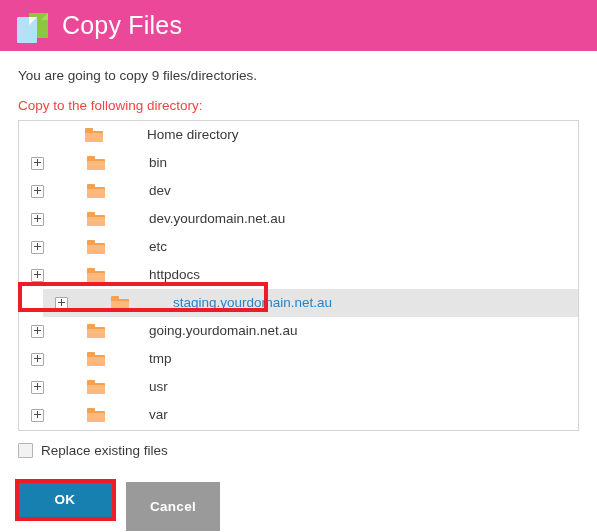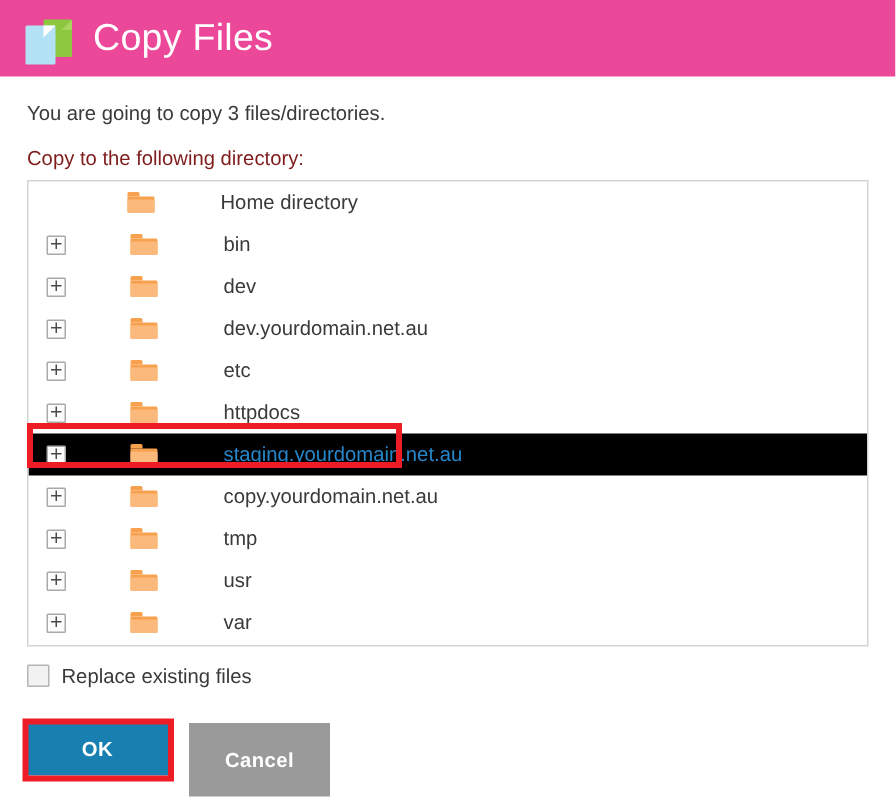--- a/index.html
+++ b/index.html
@@ -84,21 +84,21 @@
   .content {
     padding: 0 18px;
   }
   .line-1 {
     font-size: 13.5px;
     color: #3a3a3a;
     margin-top: 17px;
   }
   .line-2 {
     font-size: 13.5px;
-    color: #7f1d1d;
+    color: #ef4444;
     margin-top: 15px;
     margin-bottom: 7px;
   }
 
   
   .tree-box {
     border: 1px solid #d4d4d4;
     background: #ffffff;
     height: 311px;
     box-sizing: border-box;
@@ -116,22 +116,23 @@
     white-space: nowrap;
     gap: 37px;
   }
   .tree-row.root {
     padding-left: 12px;
   }
   .tree-row.child {
     padding-left: 12px;
   }
   .tree-row.selected {
-    background: #000000;
+    background: #e5e5e5;
     color: #1f7fc4;
+    margin-left: 24px;
   }
   .tree-row.selected .row-label {
     color: #2586c9;
   }
 
   .expander {
     width: 11px;
     height: 11px;
     border: 1px solid #a9a9a9;
     background: #fdfdfd;
@@ -276,21 +277,21 @@
     <div class="doc-back"></div>
     <div class="doc-front">
         <div class="doc-front-fold"></div>
       </div>
   </div>
   <div class="titlebar-text">Copy Files</div>
 </div>
 
 <div class="content">
 
-  <div class="line-1">You are going to copy 3 files/directories.</div>
+  <div class="line-1">You are going to copy 9 files/directories.</div>
   <div class="line-2">Copy to the following directory:</div>
 
   <div class="tree-box" id="tree-box">
       <div class="tree-row root">
         <span class="expander-spacer"></span>
         <span class="folder">
           <span class="f-tab"></span>
           <span class="f-body"></span>
           <span class="f-face"></span>
         </span>
@@ -350,21 +351,21 @@
         </span>
         <span class="row-label">staging.yourdomain.net.au</span>
       </div>
       <div class="tree-row child">
         <span class="expander"></span>
         <span class="folder">
           <span class="f-tab"></span>
           <span class="f-body"></span>
           <span class="f-face"></span>
         </span>
-        <span class="row-label">copy.yourdomain.net.au</span>
+        <span class="row-label">going.yourdomain.net.au</span>
       </div>
       <div class="tree-row child">
         <span class="expander"></span>
         <span class="folder">
           <span class="f-tab"></span>
           <span class="f-body"></span>
           <span class="f-face"></span>
         </span>
         <span class="row-label">tmp</span>
       </div>

